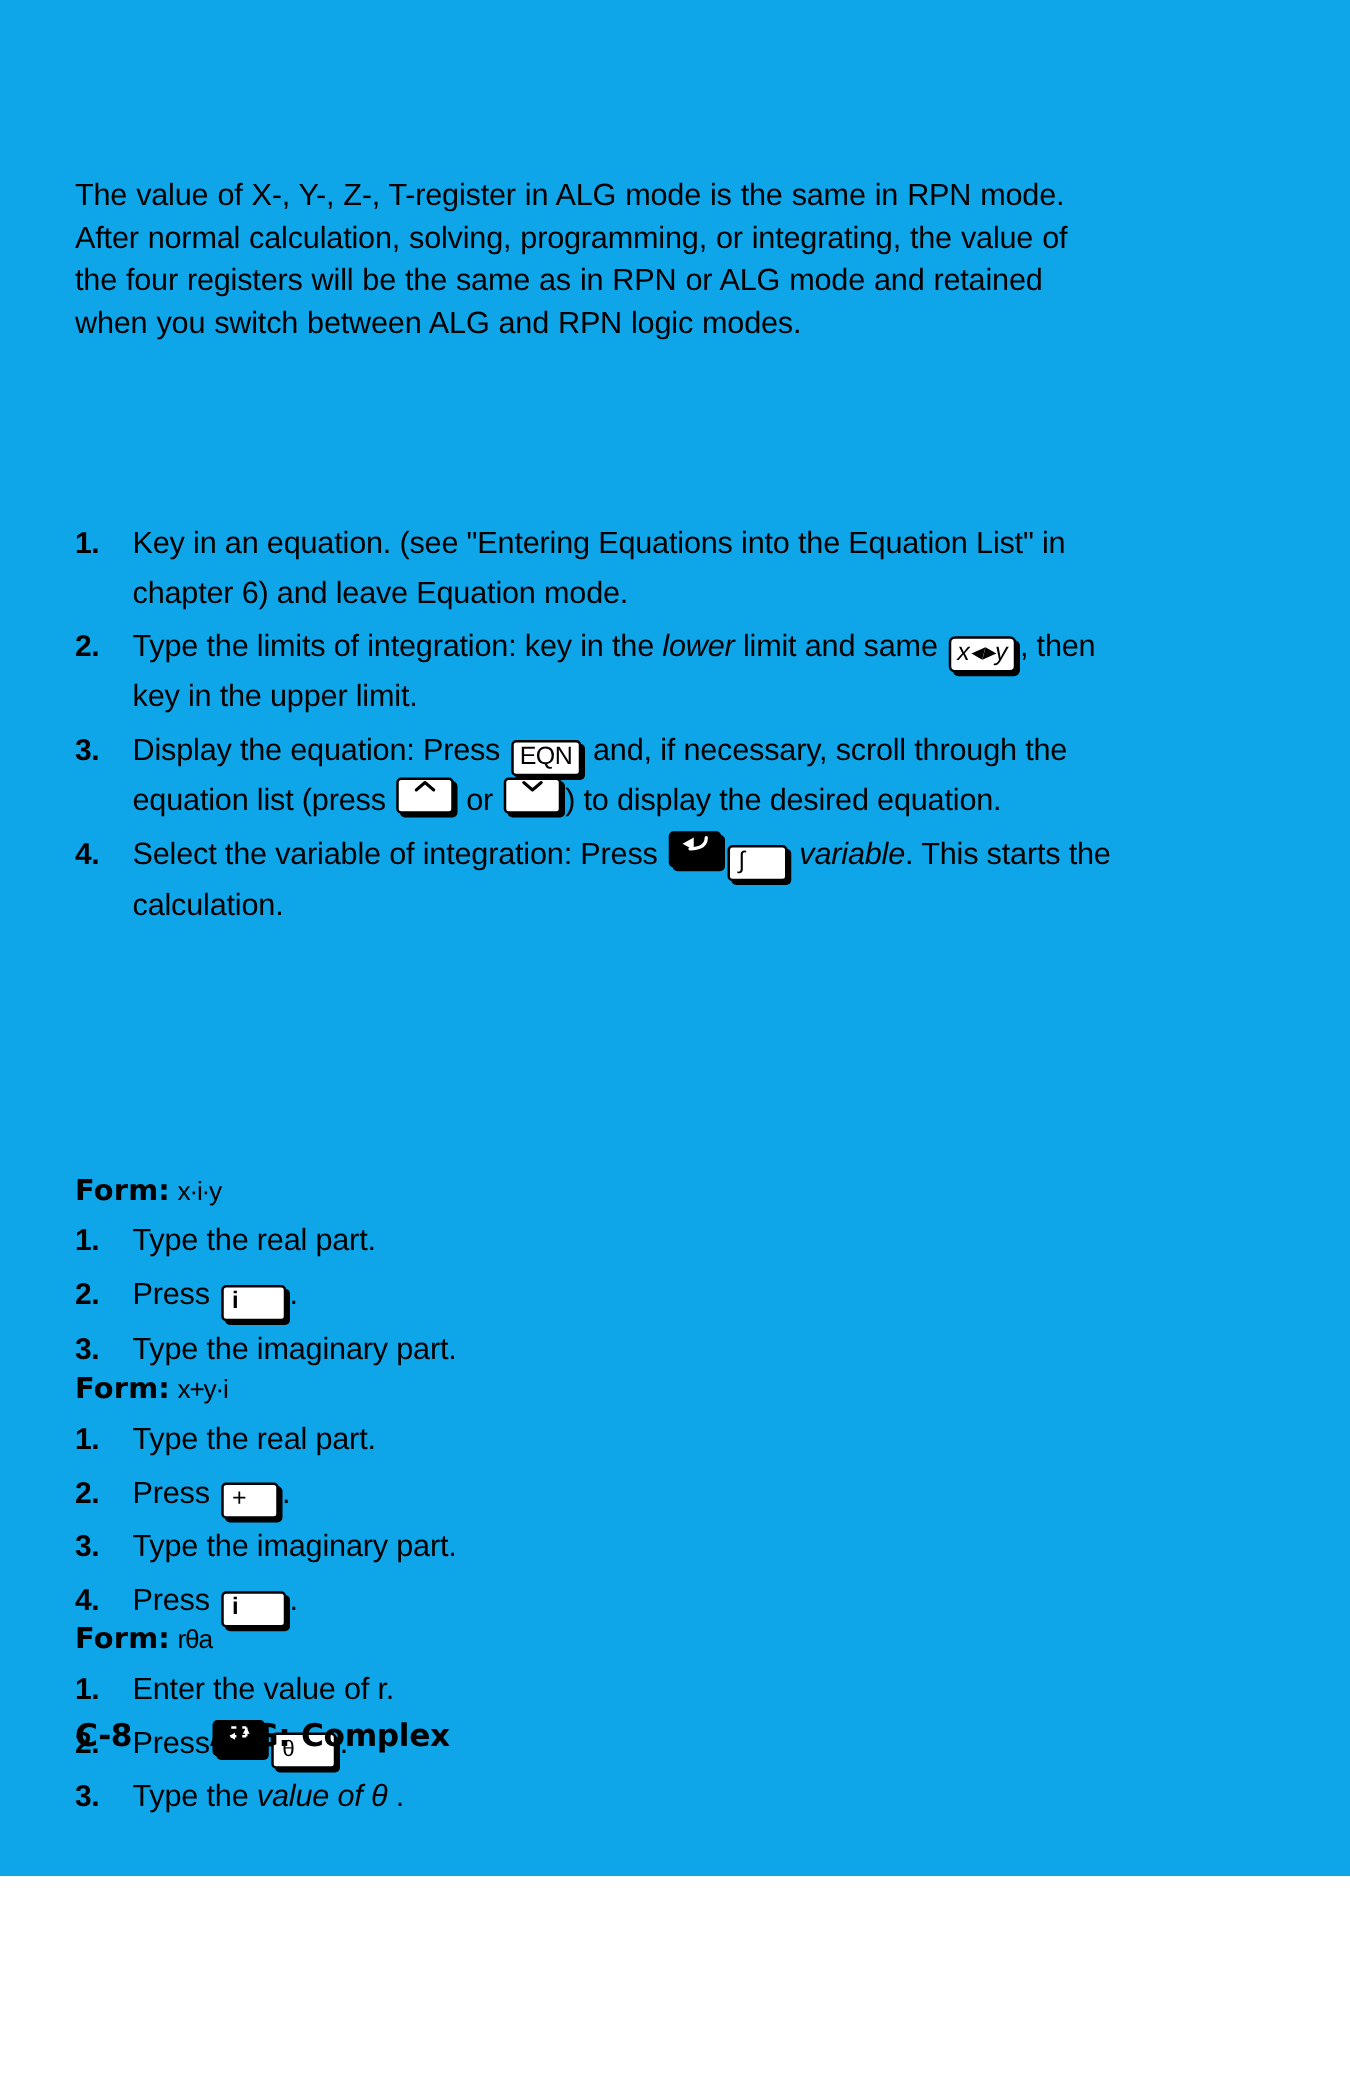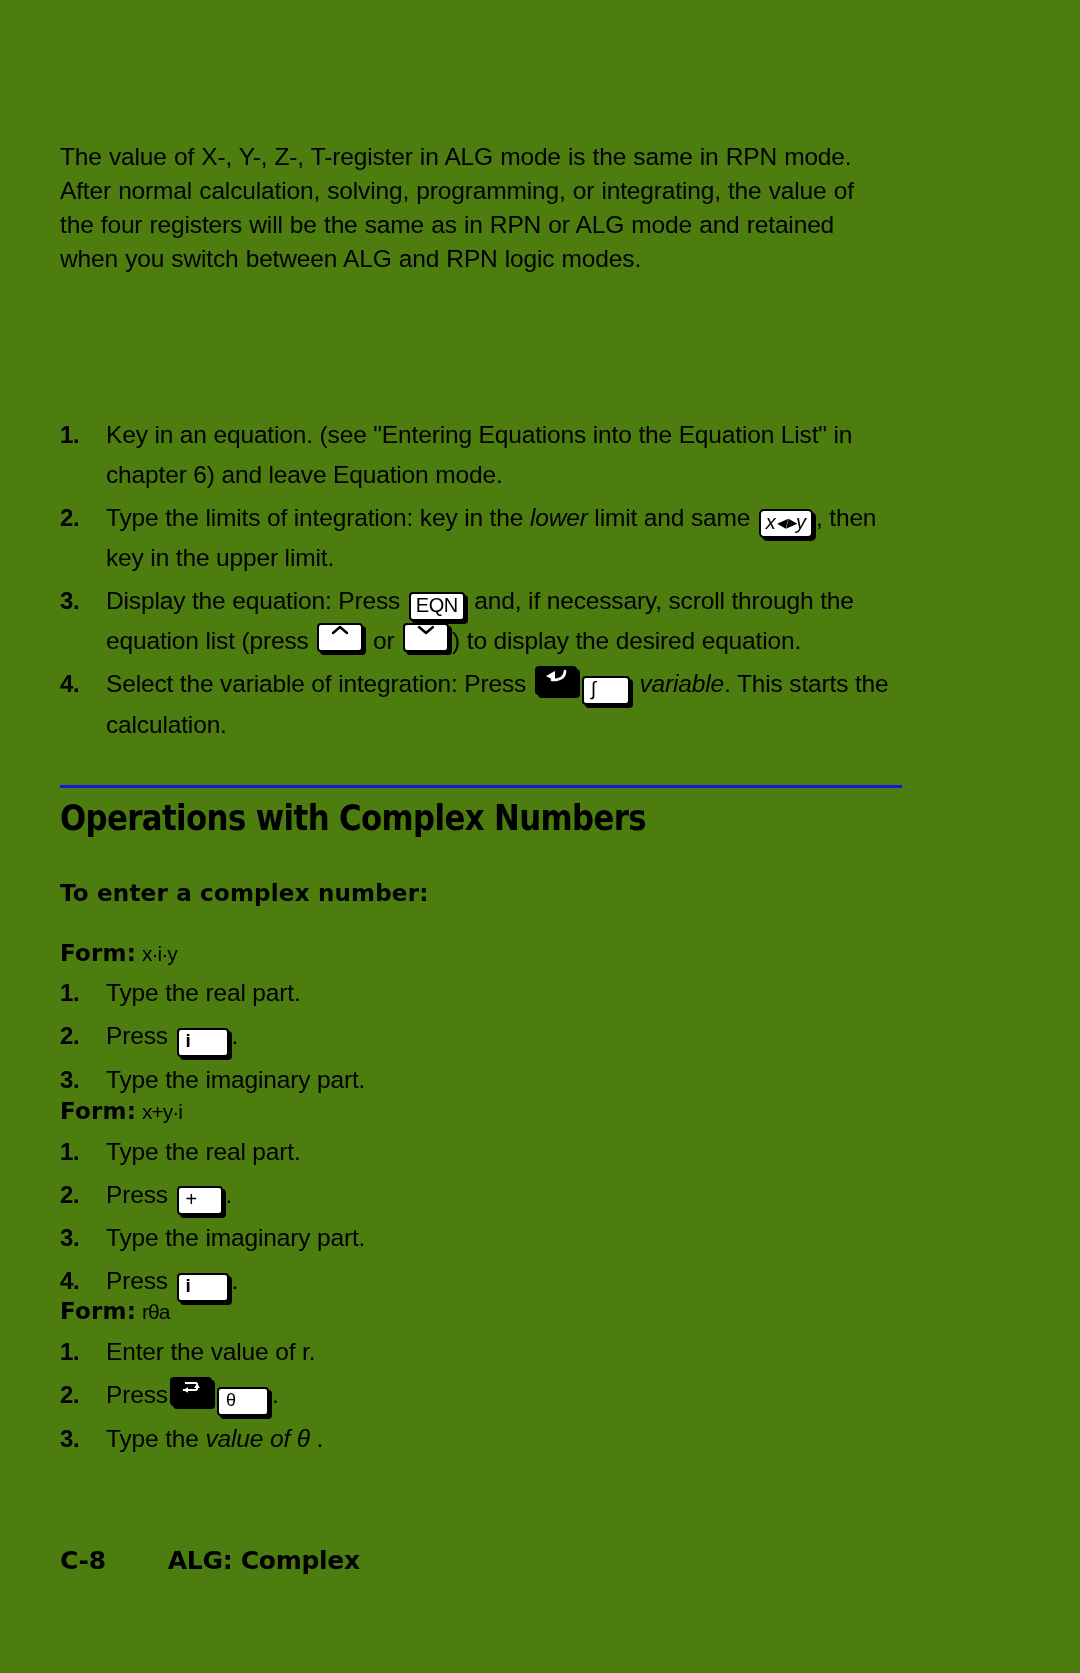--- a/index.html
+++ b/index.html
@@ -8,23 +8,23 @@
     padding: 0;
     background: #ffffff;
   }
   body {
     font-family: "Liberation Sans", sans-serif;
     color: #000000;
   }
   .page {
     position: relative;
     width: 1080px;
-    height: 1673px;
+    height: 1501px;
     margin: 0 auto;
-    background: #4d7c0f;
+    background: #0ea5e9;
     box-sizing: border-box;
     padding: 0 48px;
     overflow: hidden;
   }
 
   
   .intro-para {
     position: absolute;
     left: 60px;
     top: 115px;
@@ -233,26 +233,21 @@
 
     <div class="step">
       <div class="step-num">4.</div>
       <div class="step-body"><span>Select the variable of integration: Press </span><span class="key key-shift"><svg width="22" height="16" viewBox="0 0 22 16" aria-hidden="true">
               <path d="M20 3 C20 10, 14 12, 7 12" fill="none" stroke="#fff" stroke-width="2.6" stroke-linecap="round"></path>
               <polygon points="1,12 10,7 10,17" fill="#fff" transform="translate(0,-4)"></polygon>
             </svg></span><span class="key key-int">∫</span><span> </span><em>variable</em><span>. This starts the calculation.</span></div>
     </div>
   </div>
 
-  <div class="section" style="top:785px;">
-    <div class="rule"></div>
-    <h1 class="section-title">Operations with Complex Numbers</h1>
-  </div>
-
-  <div class="subhead" style="top:880px;">To enter a complex number:</div>
+
 
   <div class="formline" style="top:940px;"><span>Form:</span><span class="lcd">x·i·y</span></div>
 
   <div class="steps" style="top:973px;">
     <div class="step">
       <div class="step-num">1.</div>
       <div class="step-body">Type the real part.</div>
     </div>
     <div class="step">
       <div class="step-num">2.</div>

